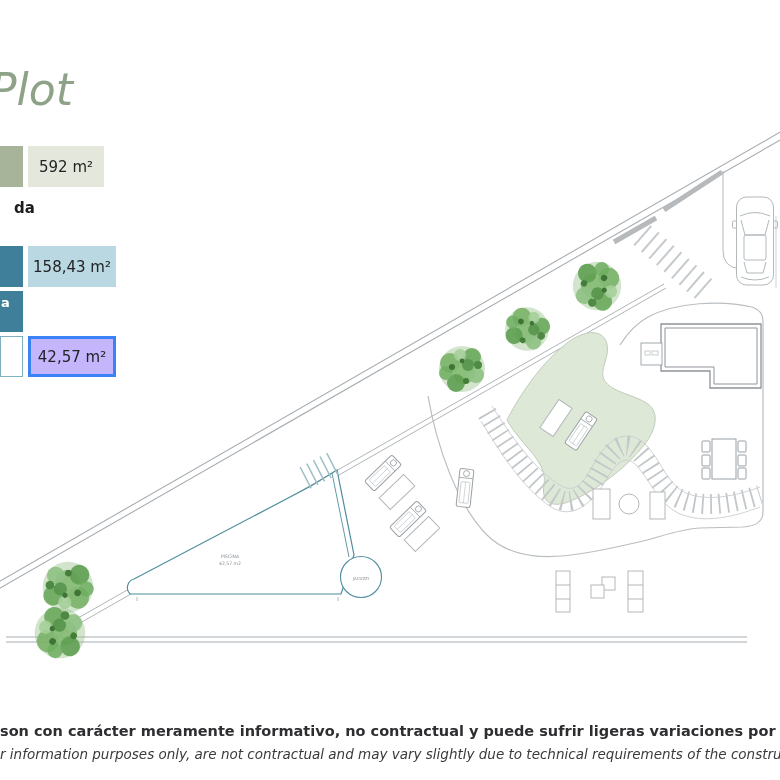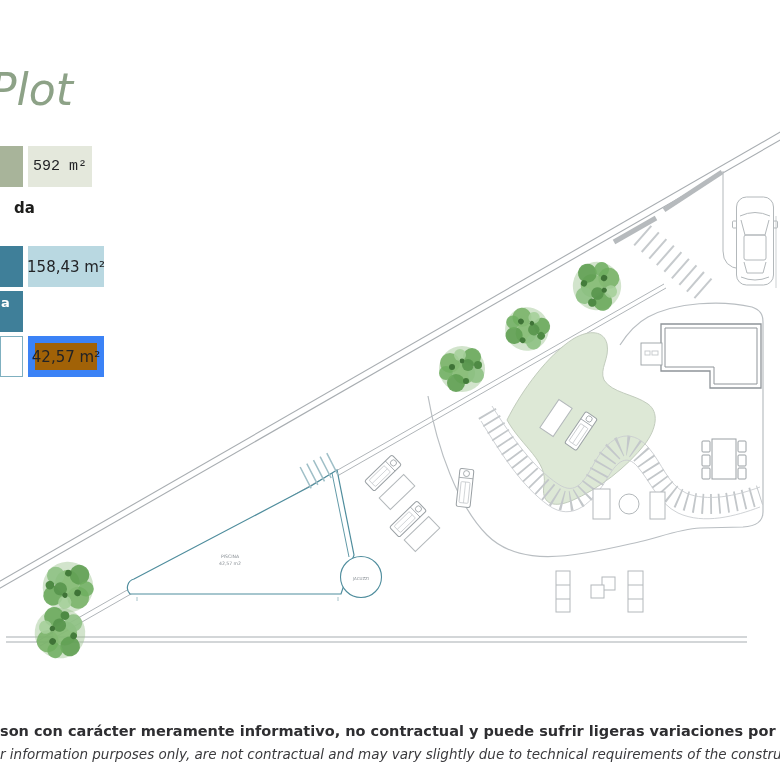--- a/index.html
+++ b/index.html
@@ -11,38 +11,38 @@
   .page-title{
     position:absolute;left:-10px;top:64px;
     font-size:44px;font-style:italic;font-weight:500;
     color:#8da287;letter-spacing:0px;white-space:nowrap;
   }
   
   .legend{position:absolute;left:0;top:0;}
   .lg-row{position:absolute;left:0;display:flex;}
   .lg-swatch{width:23px;height:41px;flex:0 0 23px;position:relative;}
   .lg-box{
-    width:76px;height:41px;margin-left:5px;
+    width:88px;height:41px;margin-left:5px;
     display:flex;align-items:center;justify-content:center;
     font-size:15px;color:#222326;white-space:nowrap;
   }
   .row-plot{top:146px;}
   .row-plot .lg-swatch{background:#a8b49a;}
-  .row-plot .lg-box{background:#e4e8dc;width:64px;font-family:Liberation Mono, monospace;}
+  .row-plot .lg-box{background:#e4e8dc;width:76px;}
   .sec-label{
     position:absolute;left:0;top:199px;font-size:15px;font-weight:bold;
     color:#1d1d1b;white-space:nowrap;margin-left:14px;
   }
   .row-t1{top:246px;}
   .row-t2{top:291px;}
   .row-t3{top:336px;}
   .row-t1 .lg-swatch,.row-t2 .lg-swatch{background:#3f7f99;}
   .row-t1 .lg-box,.row-t2 .lg-box{background:#b9d8e1;}
   .row-t3 .lg-swatch{background:#ffffff;border:1px solid #7fb0c0;box-sizing:border-box;}
-  .row-t3 .lg-box{background:#a16207;border:7px solid #3b82f6;box-sizing:border-box;}
+  .row-t3 .lg-box{background:#c4b5fd;border:3px solid #3b82f6;box-sizing:border-box;}
   .sw-letter{
     position:absolute;left:1px;top:4px;color:#ffffff;
     font-size:13px;font-weight:bold;
   }
   
   .disclaimer1{
     position:absolute;left:0;top:723px;width:780px;overflow:hidden;
     font-size:14.5px;font-weight:bold;color:#2e2e31;white-space:nowrap;
   }
   .disclaimer2{

